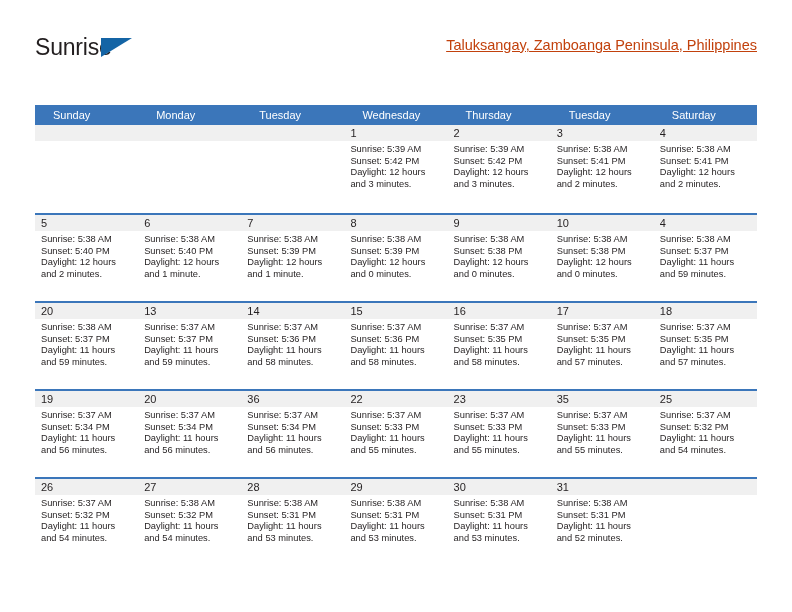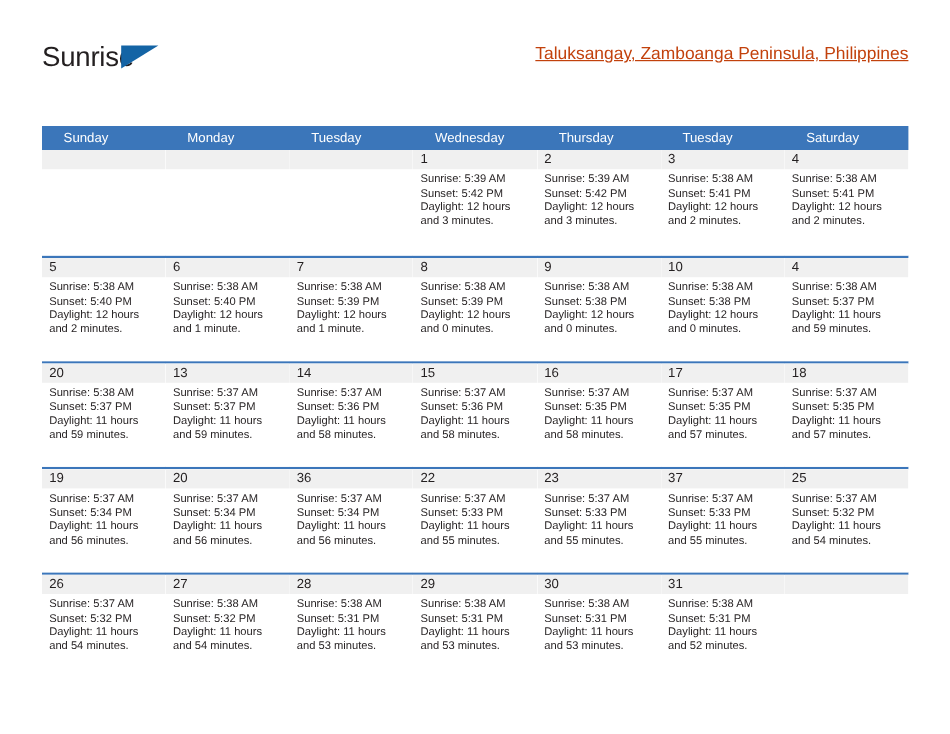--- a/index.html
+++ b/index.html
@@ -408,21 +408,21 @@
           <div class="day-cell">
             <div class="day-head">23</div>
             <div class="day-body">
               <div>Sunrise: 5:37 AM</div>
               <div>Sunset: 5:33 PM</div>
               <div>Daylight: 11 hours</div>
               <div>and 55 minutes.</div>
             </div>
           </div>
           <div class="day-cell">
-            <div class="day-head">37</div>
+            <div class="day-head">35</div>
             <div class="day-body">
               <div>Sunrise: 5:37 AM</div>
               <div>Sunset: 5:33 PM</div>
               <div>Daylight: 11 hours</div>
               <div>and 55 minutes.</div>
             </div>
           </div>
           <div class="day-cell">
             <div class="day-head">25</div>
             <div class="day-body">

